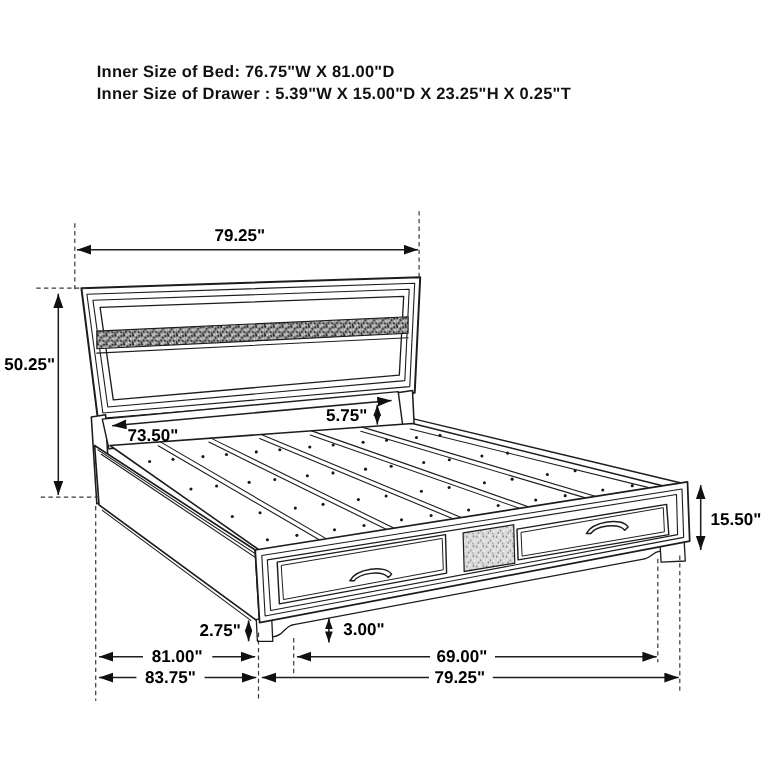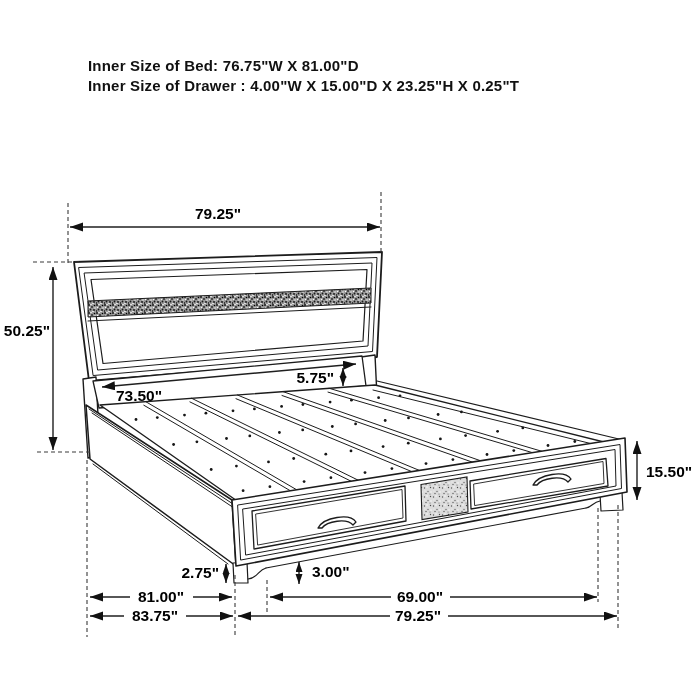--- a/index.html
+++ b/index.html
@@ -19,21 +19,21 @@
   .dash{stroke:#3a3a3a;stroke-width:1.1;fill:none;stroke-dasharray:4 3;}
   text.dlabel{font-family:"Liberation Sans",sans-serif;font-size:15.5px;font-weight:bold;fill:#000;}
 </style>
 </head>
 <body>
 
 <div class="stage">
 
   <div class="notes">
     <div>Inner Size of Bed: 76.75"W X 81.00"D</div>
-    <div>Inner Size of Drawer : 4.00"W X 15.00"D X 23.25"H X 0.25"T</div>
+    <div>Inner Size of Drawer : 5.39"W X 15.00"D X 23.25"H X 0.25"T</div>
   </div>
 
   <svg width="700" height="700" viewBox="0 0 700 700">
     <defs>
       <marker id="arr" markerUnits="userSpaceOnUse" markerWidth="14" markerHeight="10" refX="13" refY="4.5" orient="auto-start-reverse">
         <path d="M0,0 L13,4.5 L0,9 Z" fill="#111"></path>
       </marker>
       <marker id="arrS" markerUnits="userSpaceOnUse" markerWidth="11" markerHeight="8" refX="10" refY="3.5" orient="auto-start-reverse">
         <path d="M0,0 L10,3.5 L0,7 Z" fill="#111"></path>
       </marker>

